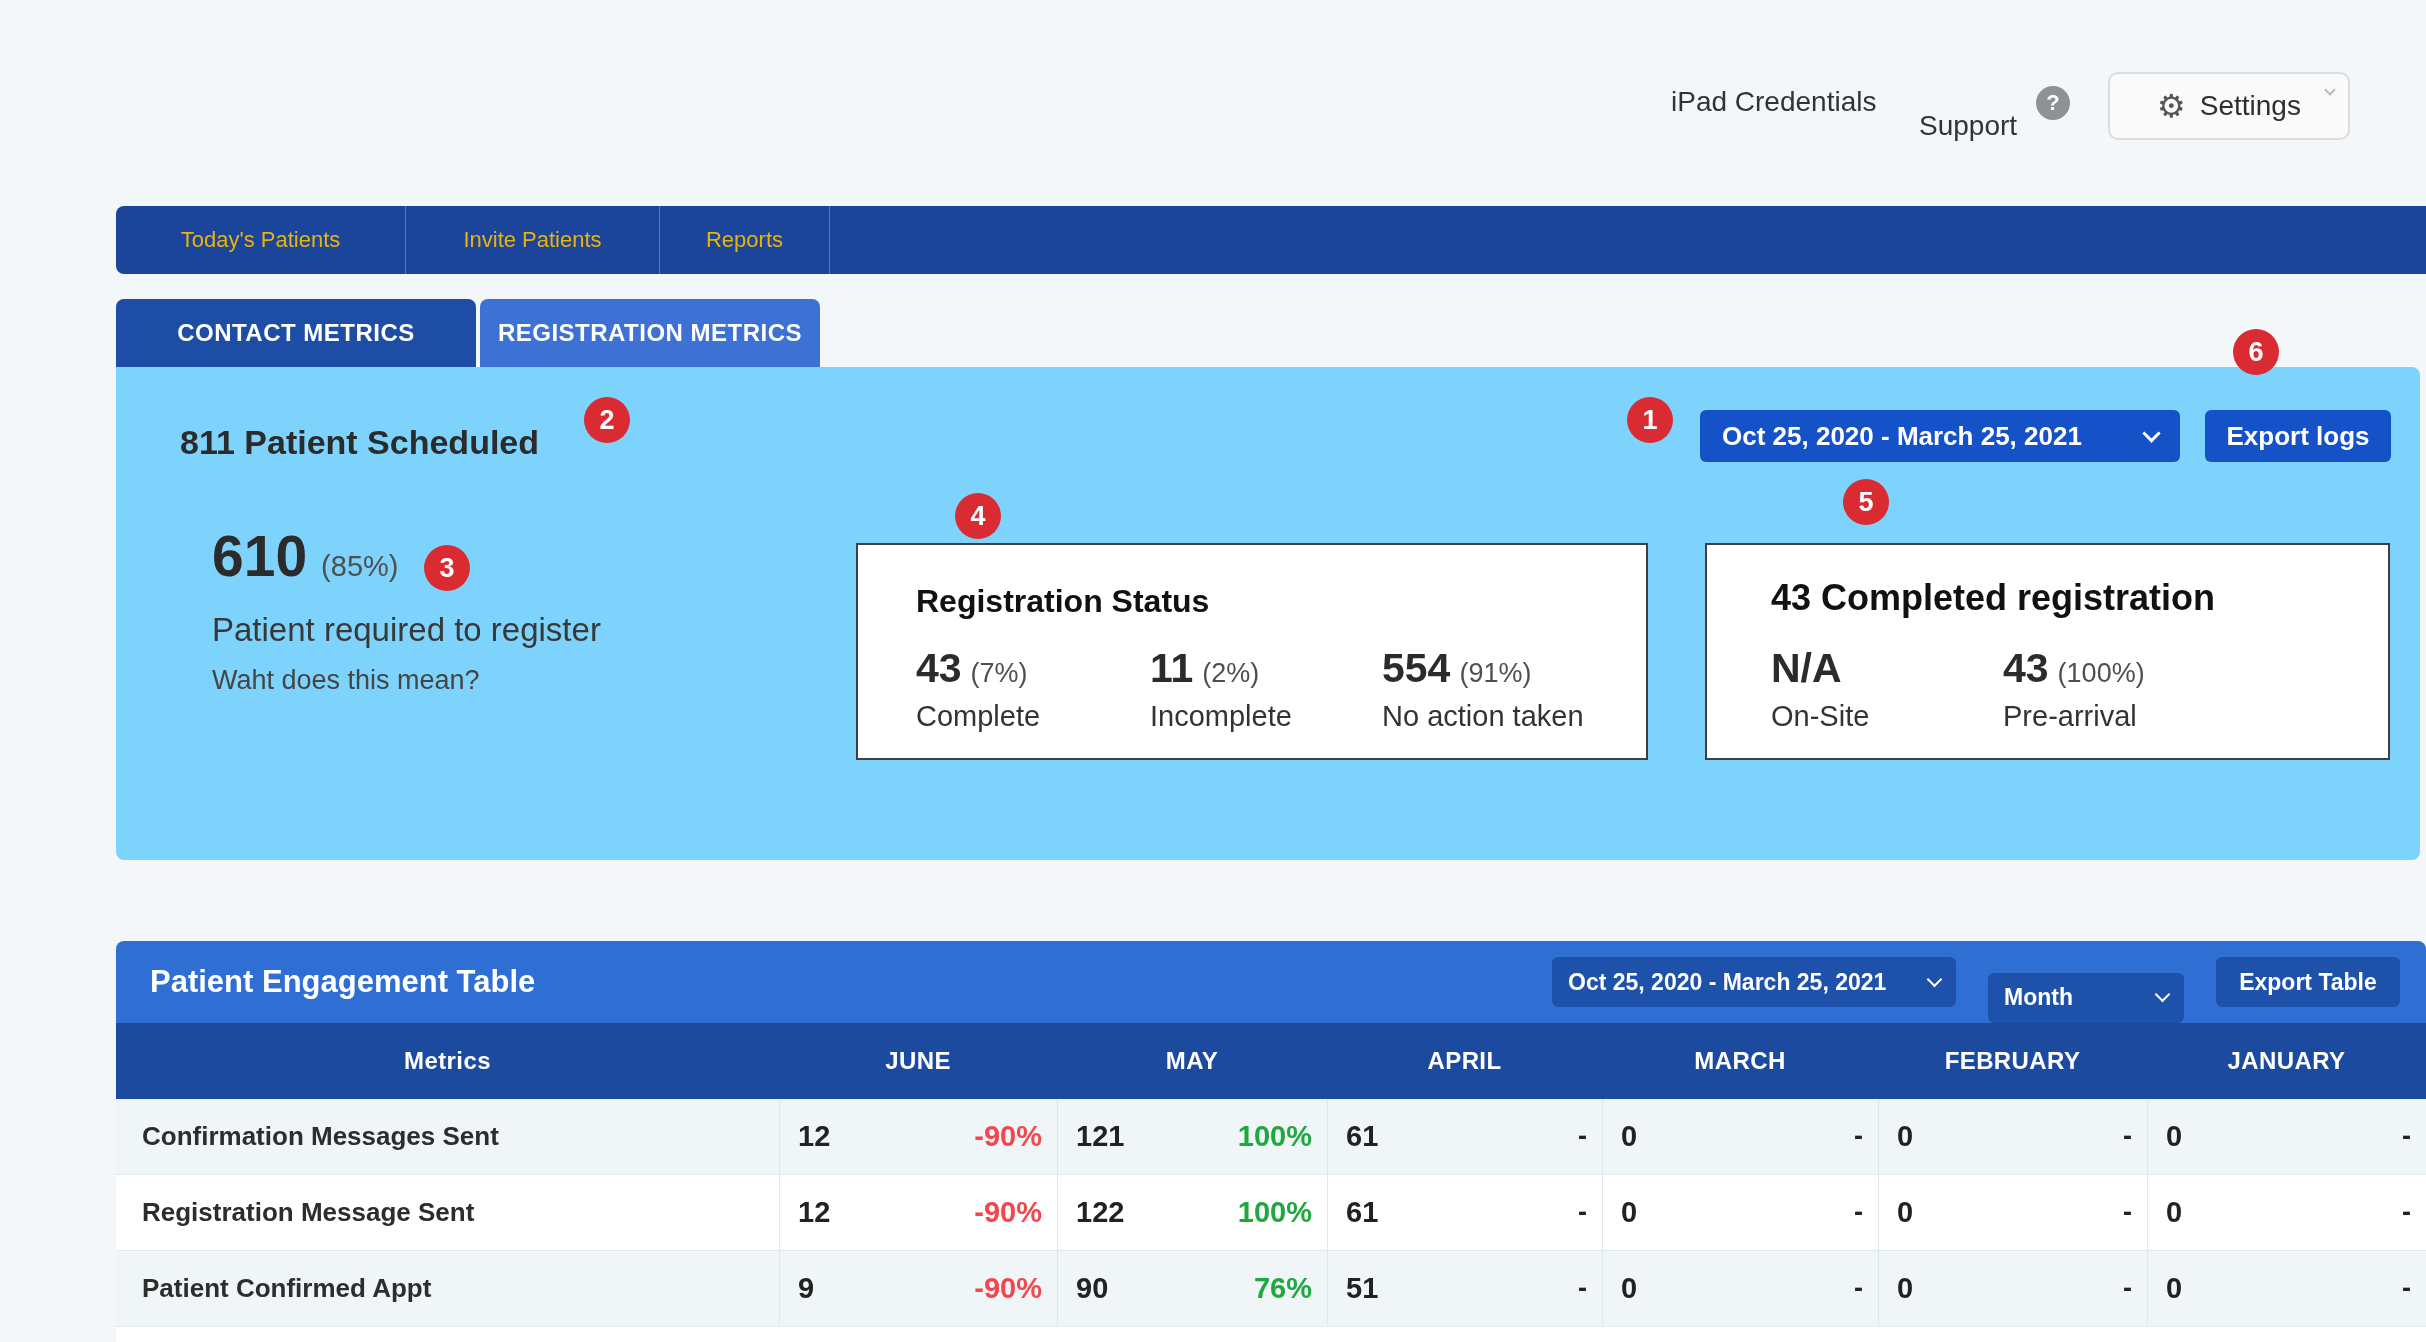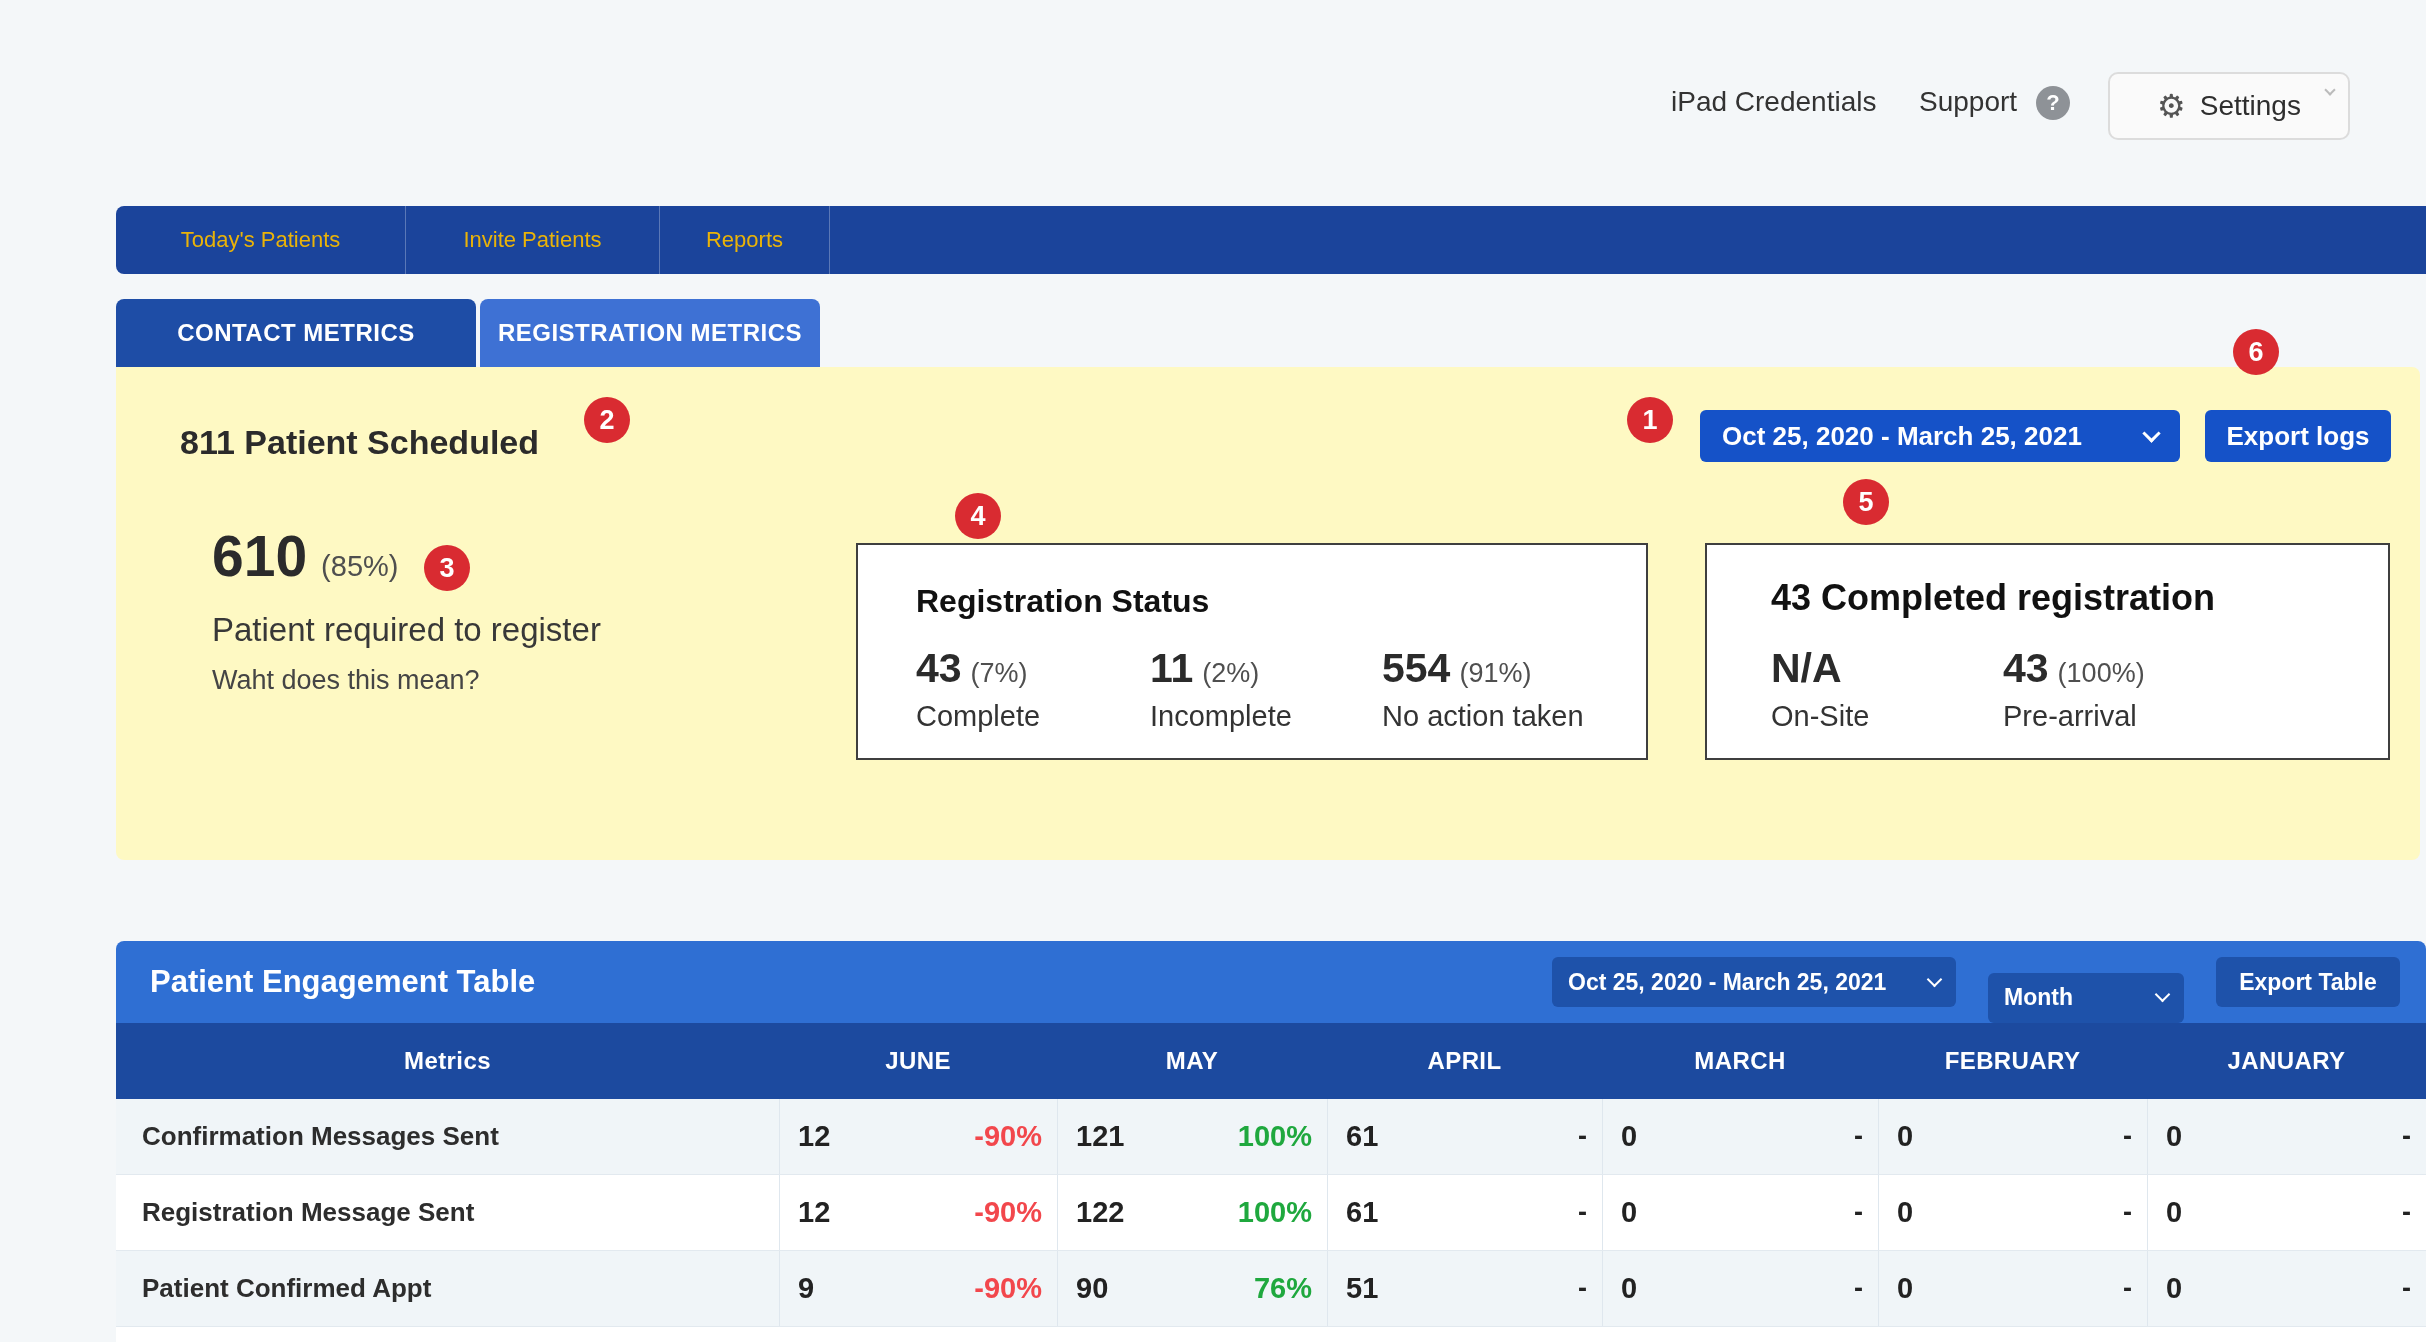--- a/index.html
+++ b/index.html
@@ -7,21 +7,21 @@
   .screen {
     position:relative; width:2426px; height:1342px; overflow:hidden;
     background:#f4f7f9;
     font-family:"Liberation Sans","DejaVu Sans",sans-serif;
     color:#2d2d2d;
   }
   
   .topbar { position:absolute; left:0; top:72px; width:2426px; height:70px; }
   .topbar-link { position:absolute; top:14px; font-size:28px; color:#333; cursor:pointer; }
   .link-ipad { left:1671px; }
-  .link-support { left:1919px; }
+  .link-support { left:1919px;margin-top:24px; }
   .q-icon {
     position:absolute; left:2036px; top:14px; width:34px; height:34px; border-radius:50%;
     background:#8e9297; color:#fff; font-size:22px; font-weight:bold;
     display:flex; align-items:center; justify-content:center;
   }
   .settings-btn {
     position:absolute; left:2108px; top:0px; width:242px; height:68px;
     background:#fafafa; border:2px solid #dcdcdc; border-radius:10px;
     display:flex; align-items:center; justify-content:center; gap:14px; cursor:pointer;
   }
@@ -47,21 +47,21 @@
   .subtab {
     position:absolute; top:299px; height:68px; border-radius:8px 8px 0 0;
     display:flex; align-items:center; justify-content:center;
     color:#fff; font-size:24px; font-weight:bold; letter-spacing:.5px; cursor:pointer;
   }
   .subtab-contact { left:116px; width:360px; background:#1e4da6; }
   .subtab-registration { left:480px; width:340px; background:#3e71d4; }
   
   .metrics-card {
     position:absolute; left:116px; top:367px; width:2304px; height:493px;
-    background:#fef9c3; border-radius:0 8px 8px 8px;
+    background:#7dd3fc; border-radius:0 8px 8px 8px;
   }
   .scheduled-title { position:absolute; left:64px; top:56px; font-size:34px; font-weight:bold; color:#2b2b2b; }
   .blue-btn {
     position:absolute; background:#1552c8; color:#fff; font-weight:bold;
     border:none; border-radius:6px; cursor:pointer;
     display:flex; align-items:center; font-family:inherit;
   }
   .date-dd { left:1584px; top:43px; width:480px; height:52px; font-size:26px;
     justify-content:space-between; padding:0 22px; }
   .export-logs { left:2089px; top:43px; width:186px; height:52px; font-size:26px; justify-content:center; }

